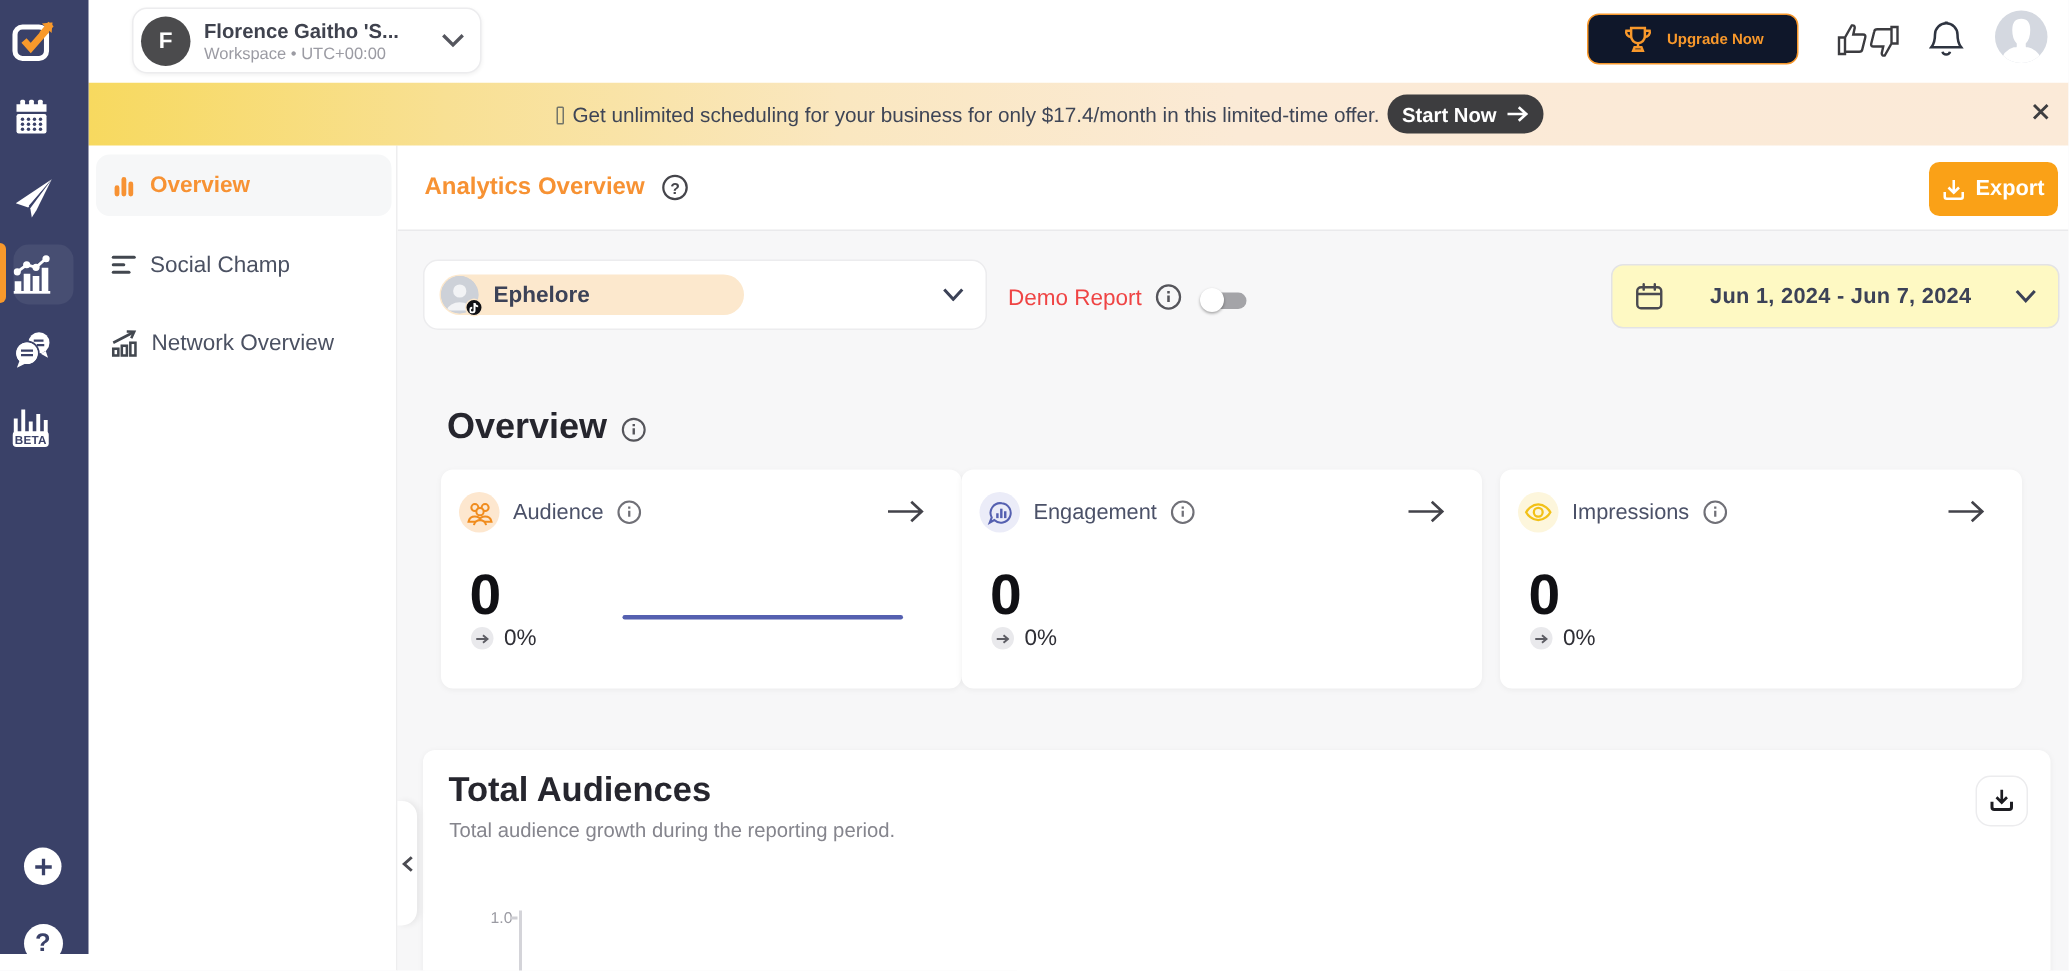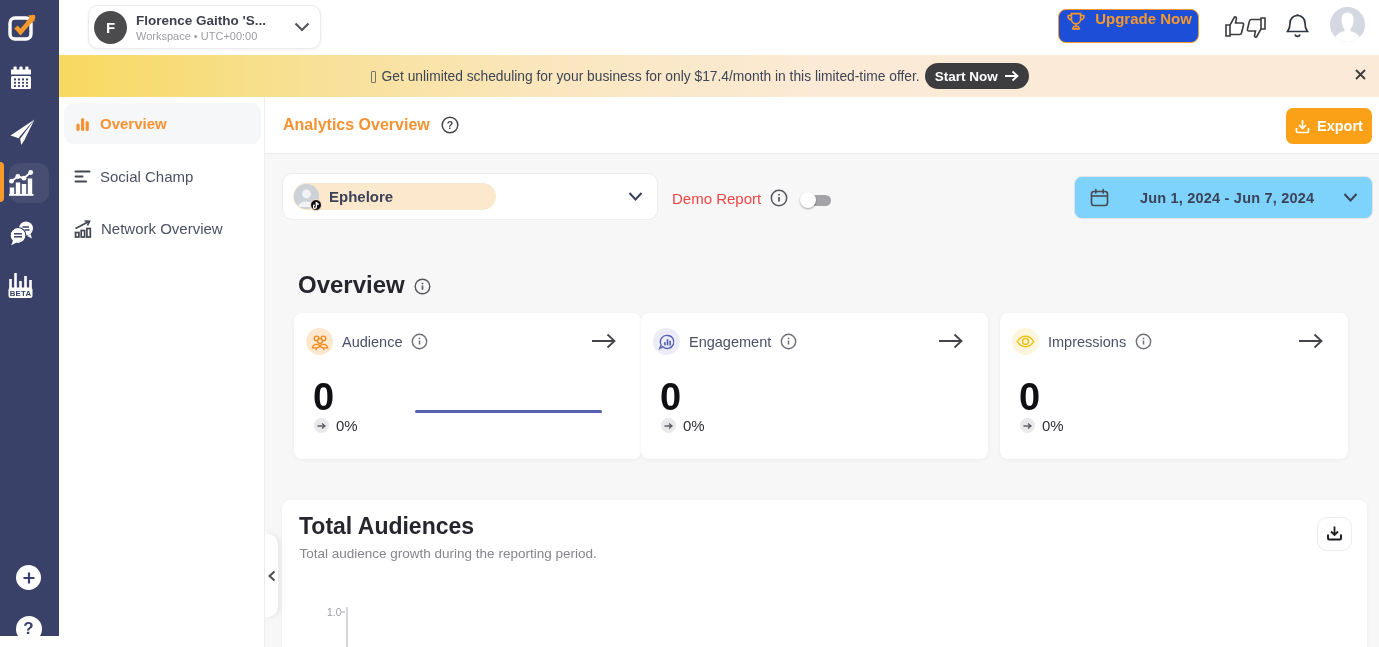--- a/index.html
+++ b/index.html
@@ -14,21 +14,21 @@
 .rail-active-bar { position:absolute; left:0; top:162px; width:3.5px; height:40px; background:#f8992b; border-radius:0 4px 4px 0; }
 .rail-circle { position:absolute; left:16px; width:25px; height:25px; border-radius:50%; background:#fff; color:#3a4168; display:flex; align-items:center; justify-content:center; }
 
 
 .topbar { position:absolute; left:59px; top:0; width:1320px; height:55px; background:#fff; z-index:20; }
 .wsbox { position:absolute; left:29px; top:5px; width:233px; height:44px; border:1px solid #ececee; border-radius:10px; box-shadow:0 1px 3px rgba(0,0,0,.06); display:flex; align-items:center; padding:0 10px 0 5px; background:#fff; }
 .wsavatar { width:33px; height:33px; border-radius:50%; background:#4b4b4d; color:#fff; font-size:15px; font-weight:bold; display:flex; align-items:center; justify-content:center; flex:none; }
 .wsinfo { margin-left:9px; flex:1; min-width:0; }
 .wsname { font-size:13.5px; font-weight:bold; color:#3f424e; white-space:nowrap; }
 .wssub { font-size:11px; color:#9b9ba3; margin-top:2px; white-space:nowrap; }
-.upgrade { position:absolute; left:999px; top:9px; width:141px; height:34px; border:1.5px solid #f8982b; border-radius:8px; display:flex; align-items:flex-start; justify-content:center; gap:8px; color:#f8982b; font-size:15px; font-weight:bold; background:#1d4ed8; }
+.upgrade { position:absolute; left:999px; top:9px; width:141px; height:34px; border:1.5px solid #f8982b; border-radius:8px; display:flex; align-items:center; justify-content:center; gap:8px; color:#f8982b; font-size:10px; font-weight:bold; background:#0f172a; }
 
 
 .banner { position:absolute; left:59px; top:55px; width:1320px; height:42px; background:linear-gradient(to right,#f7d95f 0%,#f8e093 18%,#fae7c0 38%,#fbead6 58%,#fbead8 100%); z-index:19; display:flex; align-items:center; justify-content:center; }
 .banner-inner { display:flex; align-items:center; gap:5px; position:relative; left:-19px; }
 .banner-text { font-size:13.8px; color:#3e4556; }
 .emoji-box { display:inline-block; width:4.5px; height:12px; border:1px solid #73756a; border-radius:1px; vertical-align:-2px; margin-right:2px; }
 .startnow { height:26px; padding:0 10px; background:#3d3d3f; border-radius:13px; color:#fff; font-size:13.5px; font-weight:bold; display:flex; align-items:center; gap:6px; }
 .banner-x { position:absolute; right:11px; top:13px; width:16px; height:16px; color:#3e3e40; font-size:17px; line-height:16px; text-align:center; }
 
 
@@ -44,21 +44,21 @@
 
 .content { position:absolute; left:265px; top:154px; width:1114px; height:493px; background:#f7f7f8; }
 .ephbox { position:absolute; left:17px; top:19px; width:376px; height:47px; background:#fff; border:1px solid #ececee; border-radius:10px; display:flex; align-items:center; padding:0 14px 0 10px; }
 .ephpill { height:27px; width:203px; background:#fce8cd; border-radius:14px; display:flex; align-items:center; padding-left:1px; gap:10px; }
 .ephav { width:25px; height:25px; border-radius:50%; background:#c9cdd4; position:relative; overflow:visible; }
 .ephname { font-size:15px; font-weight:bold; color:#3c4257; }
 .demolbl { position:absolute; left:407px; top:34px; font-size:15px; color:#ef4444; display:flex; align-items:center; gap:9px; }
 .toggle { position:relative; width:31px; height:16px; margin-left:3px; margin-top:4px; }
 .toggle .track { position:absolute; left:7px; top:3px; width:24px; height:11px; background:#a4a4a8; border-radius:6px; }
 .toggle .knob { position:absolute; left:0; top:0; width:16px; height:16px; background:#fff; border-radius:50%; box-shadow:0 1px 2px rgba(0,0,0,.35); }
-.datebox { position:absolute; left:809px; top:22px; width:299px; height:43px; background:#7dd3fc; border:1px solid #e3e3e5; border-radius:8px; display:flex; align-items:center; padding:0 14px 0 15px; }
+.datebox { position:absolute; left:809px; top:22px; width:299px; height:43px; background:#fef9c3; border:1px solid #e3e3e5; border-radius:8px; display:flex; align-items:center; padding:0 14px 0 15px; }
 .datetext { font-size:14.5px; font-weight:bold; color:#3c4257; margin-left:31px; letter-spacing:.2px; white-space:nowrap; }
 
 .ovh { position:absolute; left:33px; top:117px; font-size:24px; font-weight:bold; color:#26262e; display:flex; align-items:center; gap:9px; }
 
 .card { position:absolute; top:159px; height:146px; background:#fff; border-radius:8px; box-shadow:0 1px 4px rgba(0,0,0,.05); }
 .card .chead { position:absolute; left:12px; top:15px; display:flex; align-items:center; gap:9px; }
 .card .cicon { width:27px; height:27px; border-radius:50%; display:flex; align-items:center; justify-content:center; }
 .card .clbl { font-size:14.5px; color:#4b5168; }
 .card .carrow { position:absolute; top:20px; right:25px; }
 .card .czero { position:absolute; left:19px; top:64.5px; font-size:38px; line-height:38px; font-weight:bold; color:#101014; }

